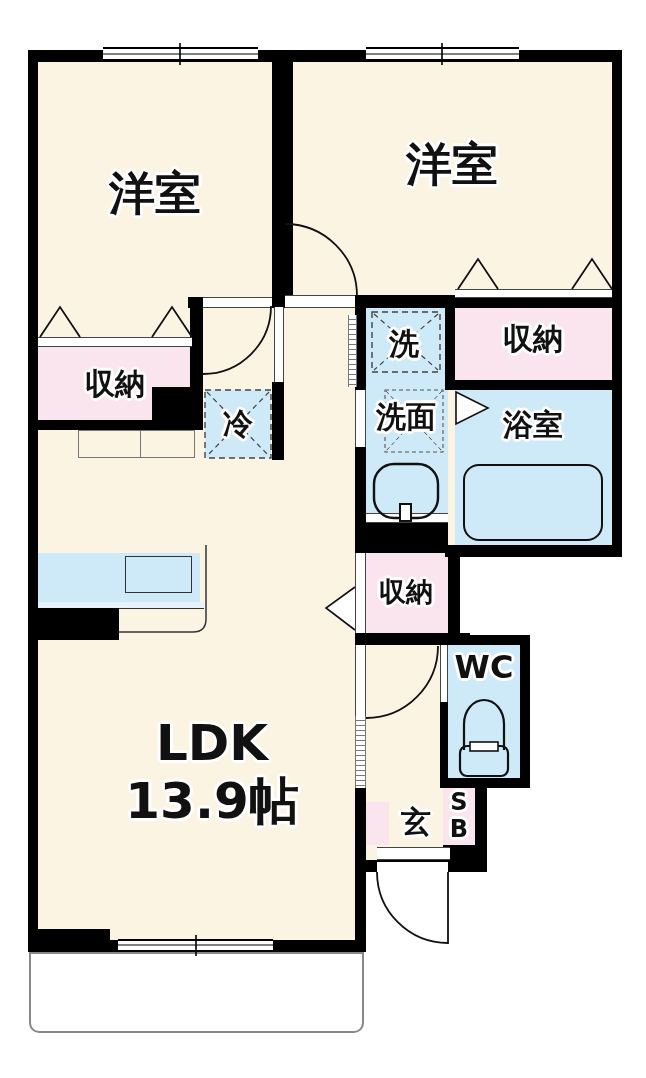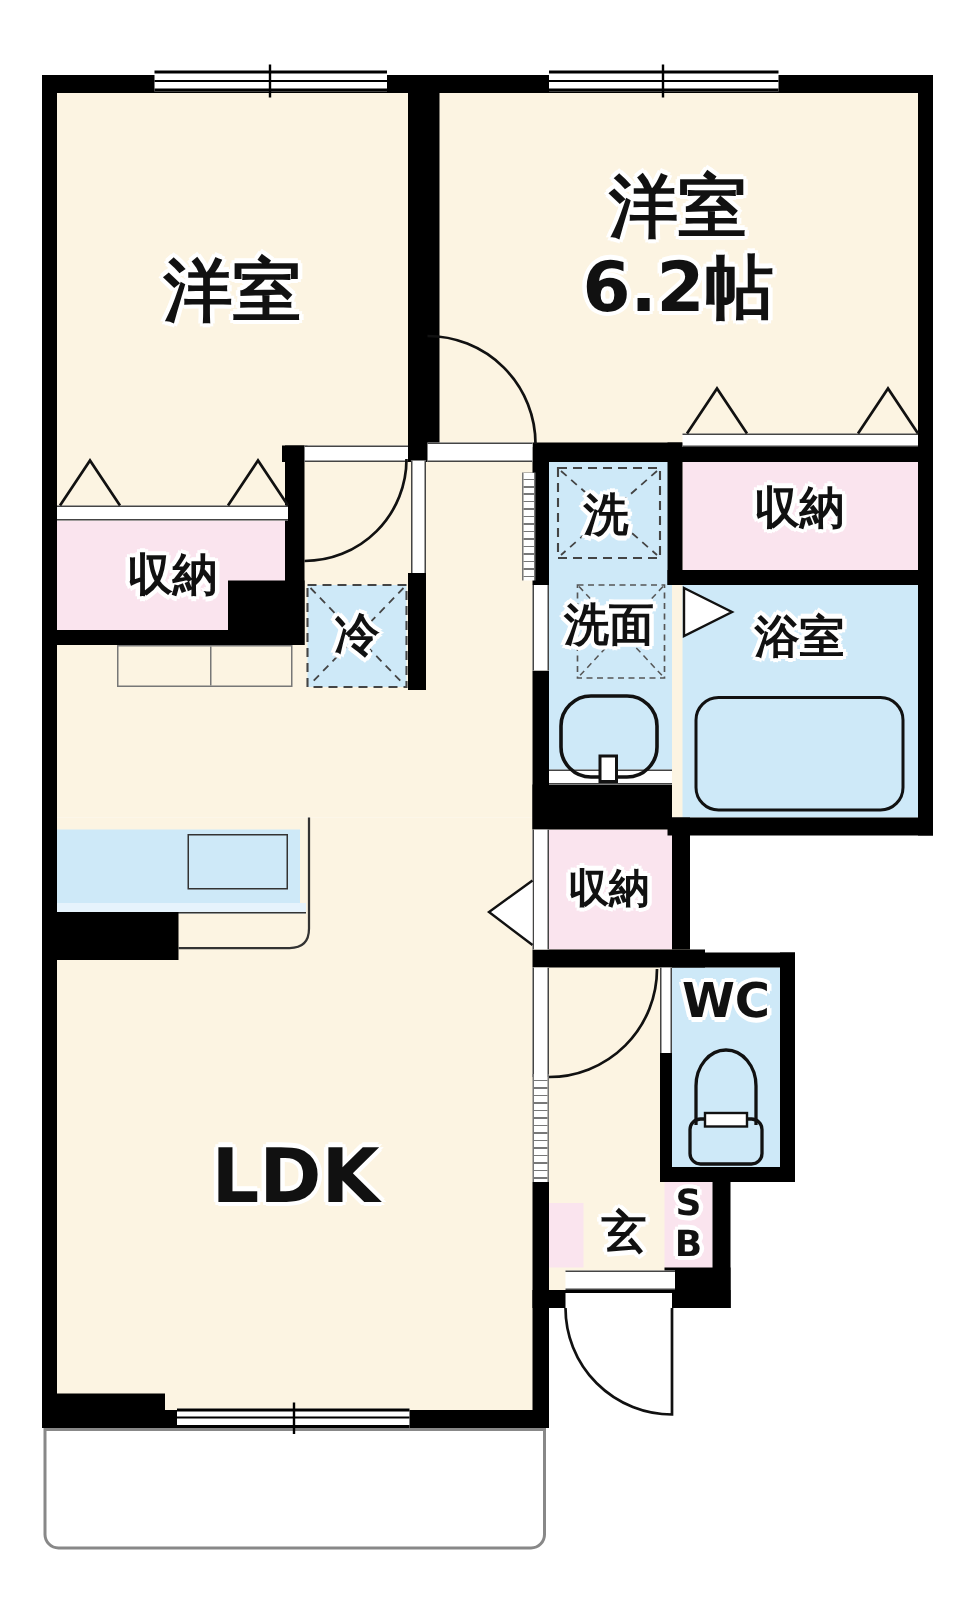--- a/index.html
+++ b/index.html
@@ -144,24 +144,24 @@
 
     <path d="M103,54 L258,54 M366,54 L519,54 M118,945 L273,945" stroke="#000" stroke-width="1.2"></path>
     <path d="M180,43 L180,65 M442,43 L442,65 M196,935 L196,956" stroke="#000" stroke-width="1.6"></path>
   </svg>
 
   <div class="lbl big" style="left:155px;top:193px;">
     <div>洋室</div>
   </div>
   <div class="lbl big" style="left:452px;top:164px;">
     <div>洋室</div>
-    <div>6.2帖</div>
   </div>
-  <div class="lbl ldk" style="left:197px;top:772px;margin-top:12px;">
+  <div class="lbl ldk" style="left:212px;top:772px;">
     <div>LDK</div>
+    <div>13.9帖</div>
   </div>
   <div class="lbl md" style="left:115px;top:384px;">収納</div>
   <div class="lbl md" style="left:533px;top:339px;">収納</div>
   <div class="lbl md" style="left:406px;top:592px;font-size:27px;">収納</div>
   <div class="lbl md" style="left:404px;top:344px;">洗</div>
   <div class="lbl md" style="left:406px;top:417px;">洗面</div>
   <div class="lbl md" style="left:533px;top:425px;">浴室</div>
   <div class="lbl md" style="left:238px;top:424px;">冷</div>
   <div class="lbl md" style="left:484px;top:667px;font-size:32px;">WC</div>
   <div class="lbl md" style="left:416px;top:822px;">玄</div>

